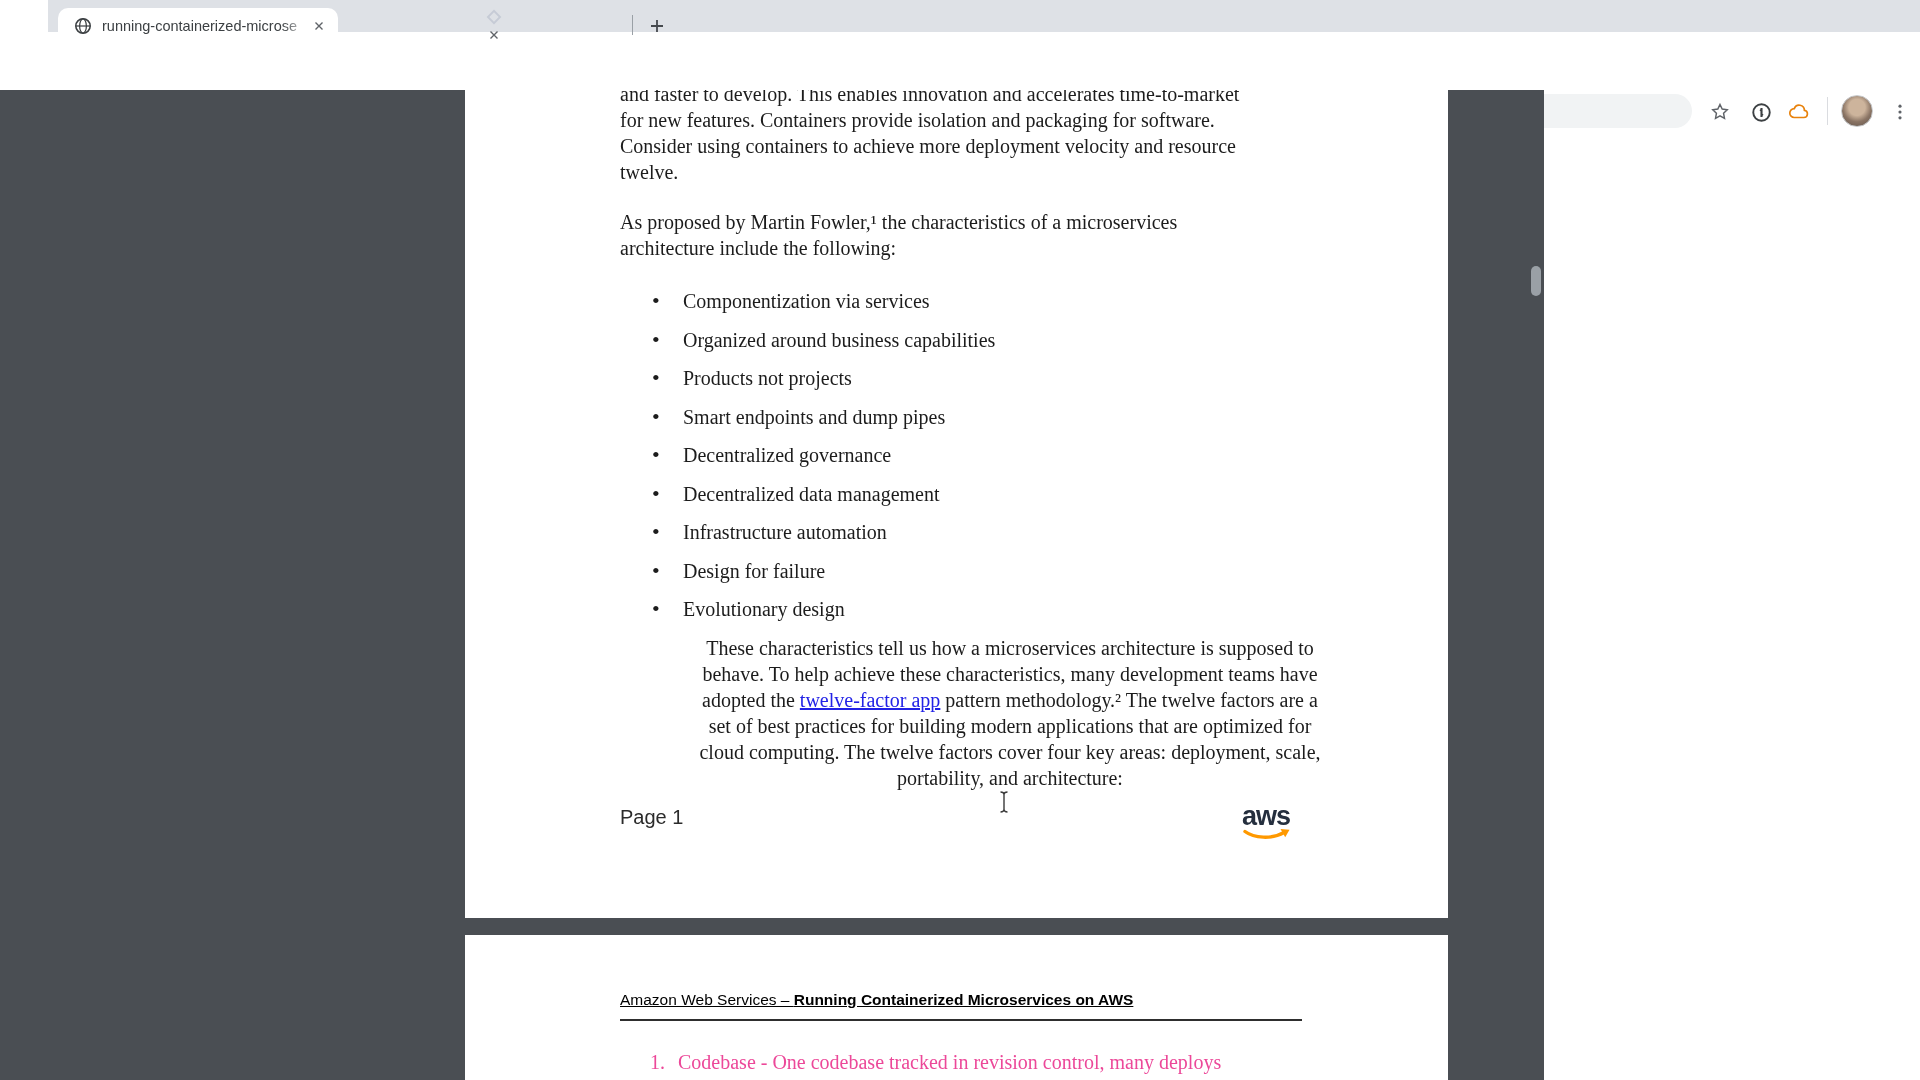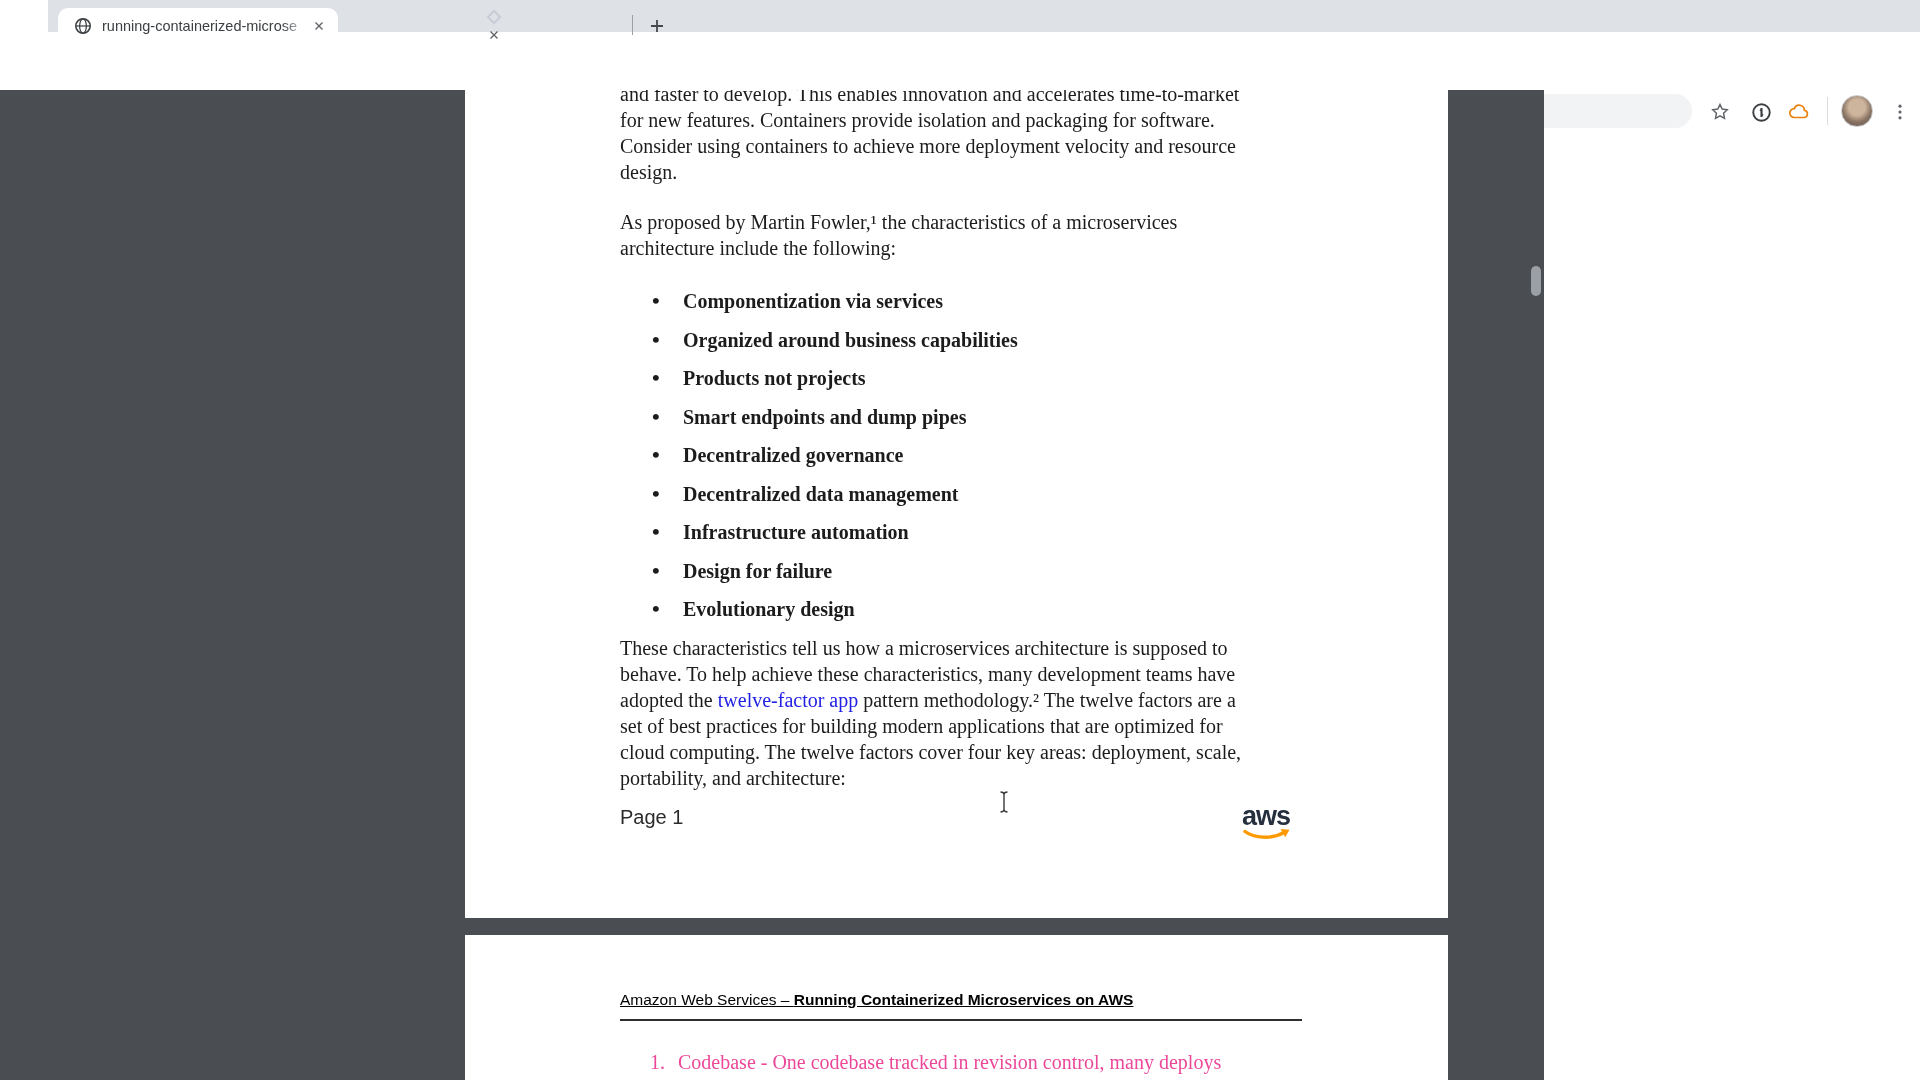--- a/index.html
+++ b/index.html
@@ -31,25 +31,25 @@
 
   
   .content { position:absolute; top:90px; left:0; width:1544px; height:990px; background:#4A4E53; overflow:hidden; }
   .page { position:absolute; left:465px; width:983px; background:#FFFFFF; overflow:hidden; }
   .page1 { top:0; height:828px; }
   .page2 { top:845px; height:145px; }
 
   .text-col { position:absolute; left:155px; top:-9px; width:780px; font-family:"Liberation Serif", serif; font-size:20px; line-height:26px; color:#1C1C1C; }
   .line { white-space:nowrap; }
   .para2 { margin-top:24px; }
-  .bullet-list { margin-top:27px; list-style:none;font-weight:bold; }
+  .bullet-list { margin-top:27px; list-style:none; }
   .bullet-list li { position:relative; padding-left:63px; line-height:26px; margin-bottom:12.5px; white-space:nowrap; }
   .bullet-list li::before { content:"\2022"; position:absolute; left:32px; top:0; font-size:22px; }
-  .para3 { margin-top:12px; }
-  .doc-link { color:#2222E6; cursor:pointer; }
+  .para3 { margin-top:12px;text-align:center; }
+  .doc-link { color:#2222E6; text-decoration:underline; cursor:pointer; }
 
   .page-label { position:absolute; left:155px; top:716px; font-size:20px; color:#2b2b2b; }
   .aws-logo { position:absolute; left:772px; top:710px; }
 
   .p2-header { position:absolute; left:155px; top:56px; font-size:15.5px; color:#000; white-space:nowrap;text-decoration:underline; }
   .p2-header .bold { font-weight:bold; }
   .p2-rule { position:absolute; left:155px; top:84px; width:682px; height:2px; background:#2E2E2E; }
   .p2-item { position:absolute; left:185px; top:114px; font-family:"Liberation Serif", serif; font-size:20px; line-height:26px; color:#ec4899; white-space:nowrap; }
   .p2-item .num { display:inline-block; width:28px; }
 
@@ -155,21 +155,21 @@
 </div>
 
 <div class="content">
 
   <div class="page page1">
     <div class="text-col">
       <div class="para1">
         <div class="line">and faster to develop. This enables innovation and accelerates time-to-market</div>
         <div class="line">for new features. Containers provide isolation and packaging for software.</div>
         <div class="line">Consider using containers to achieve more deployment velocity and resource</div>
-        <div class="line">design.</div>
+        <div class="line">twelve.</div>
       </div>
       <div class="para2">
         <div class="line">As proposed by Martin Fowler,¹ the characteristics of a microservices</div>
         <div class="line">architecture include the following:</div>
       </div>
       <ul class="bullet-list">
         <li>Componentization via services</li>
         <li>Organized around business capabilities</li>
         <li>Products not projects</li>
         <li>Smart endpoints and dump pipes</li>

